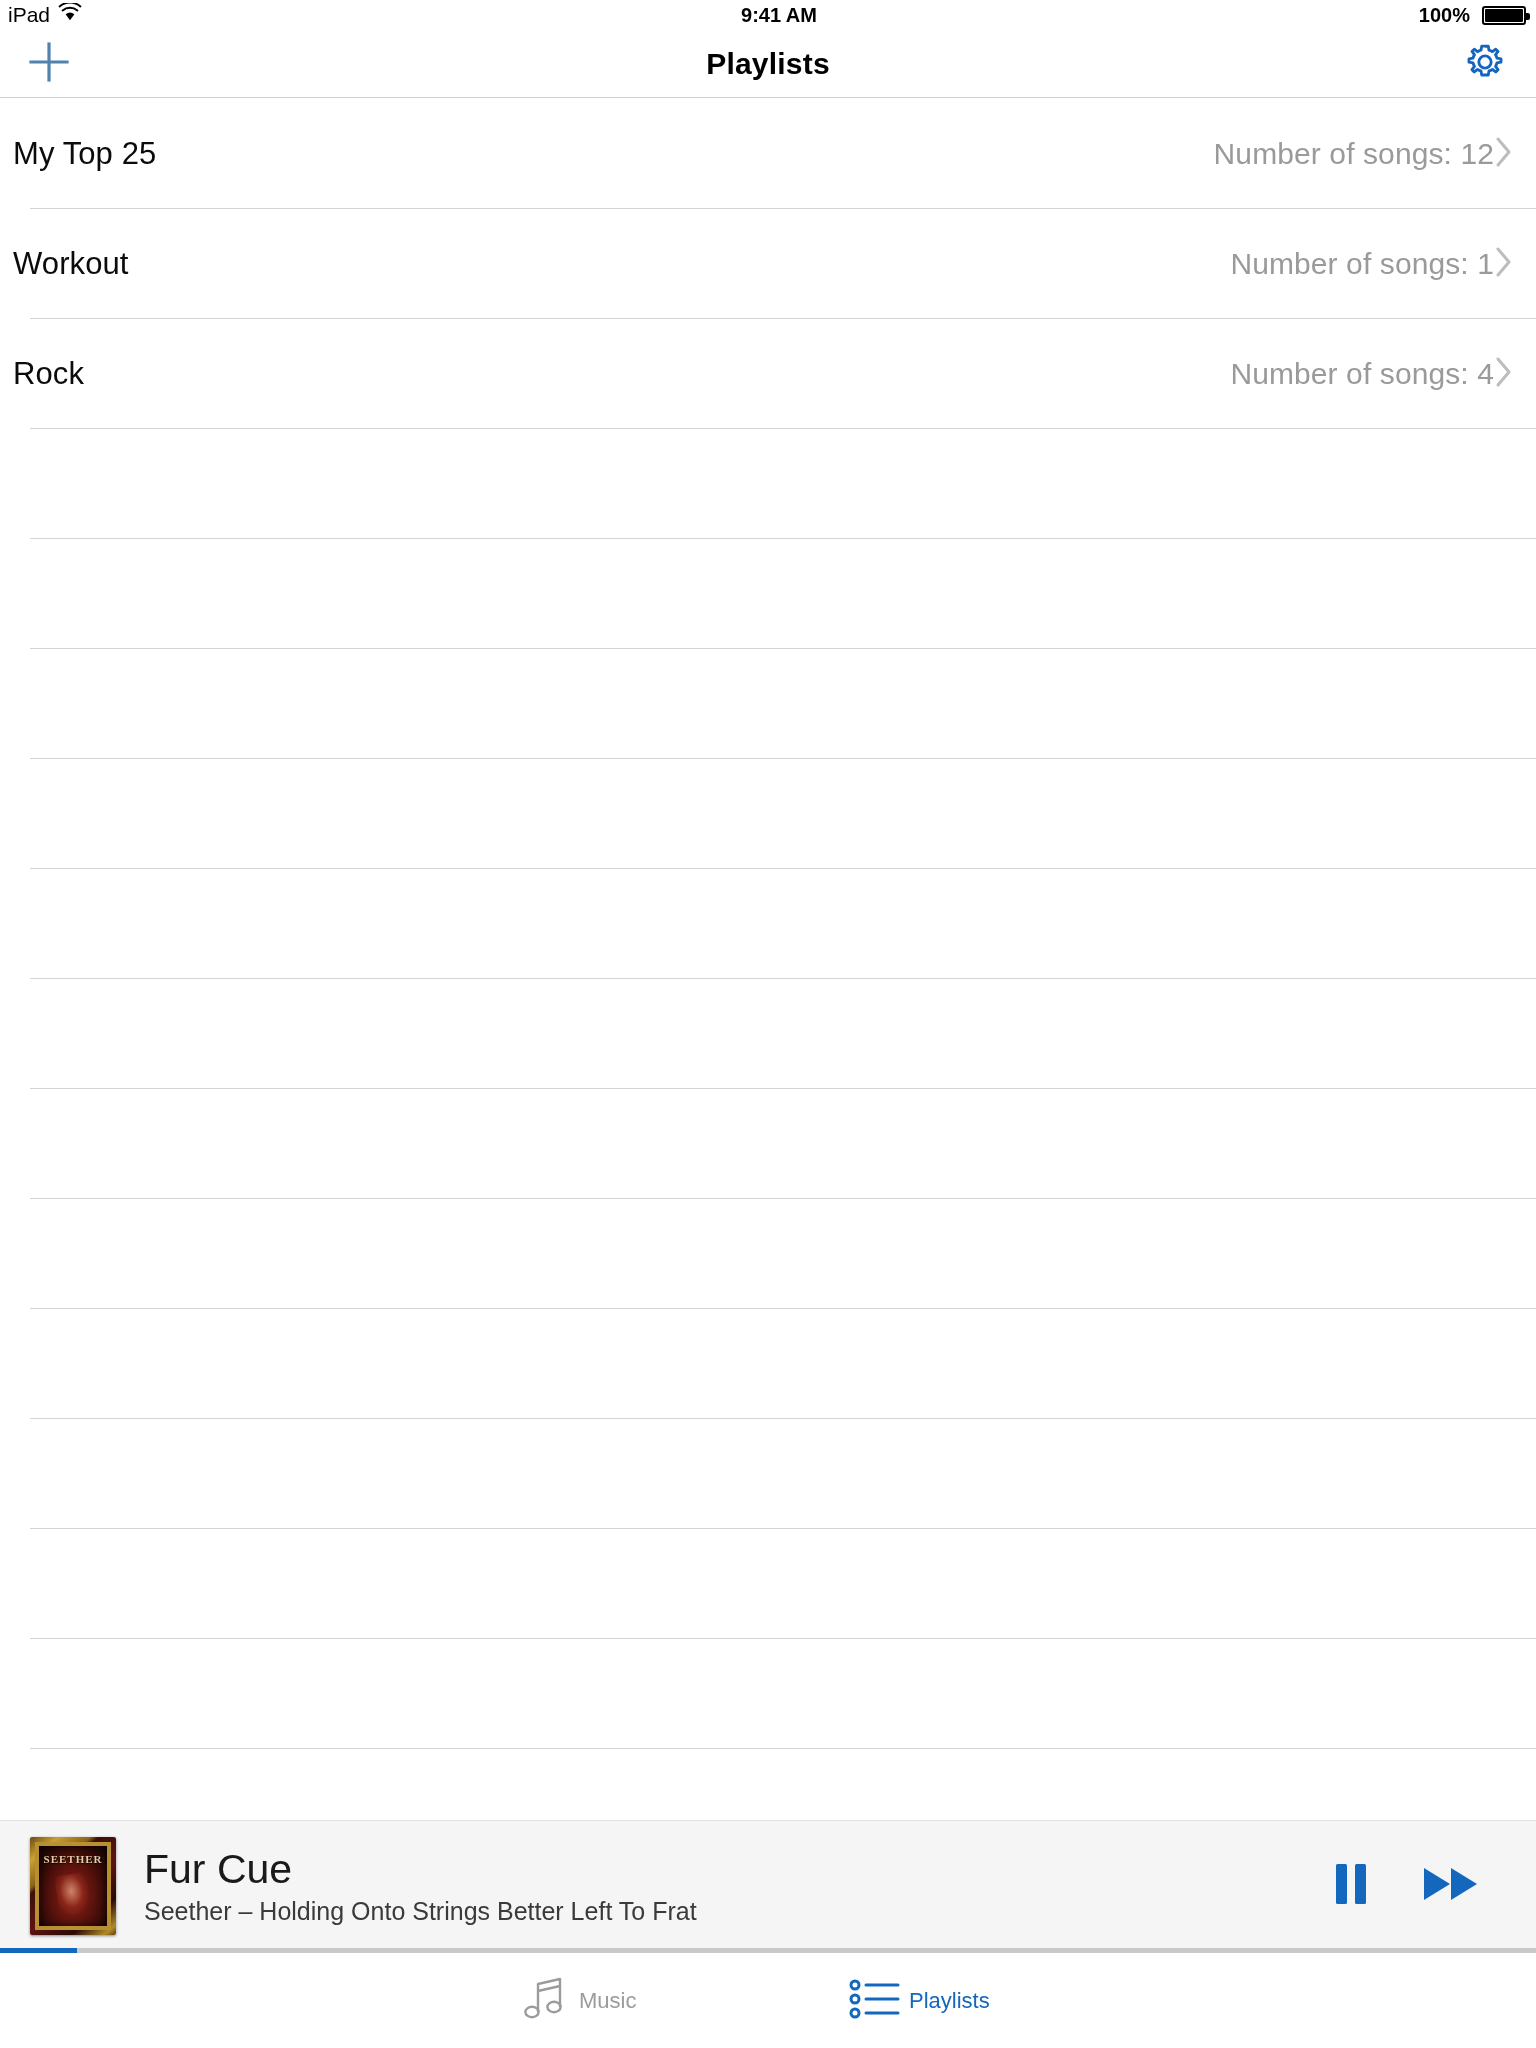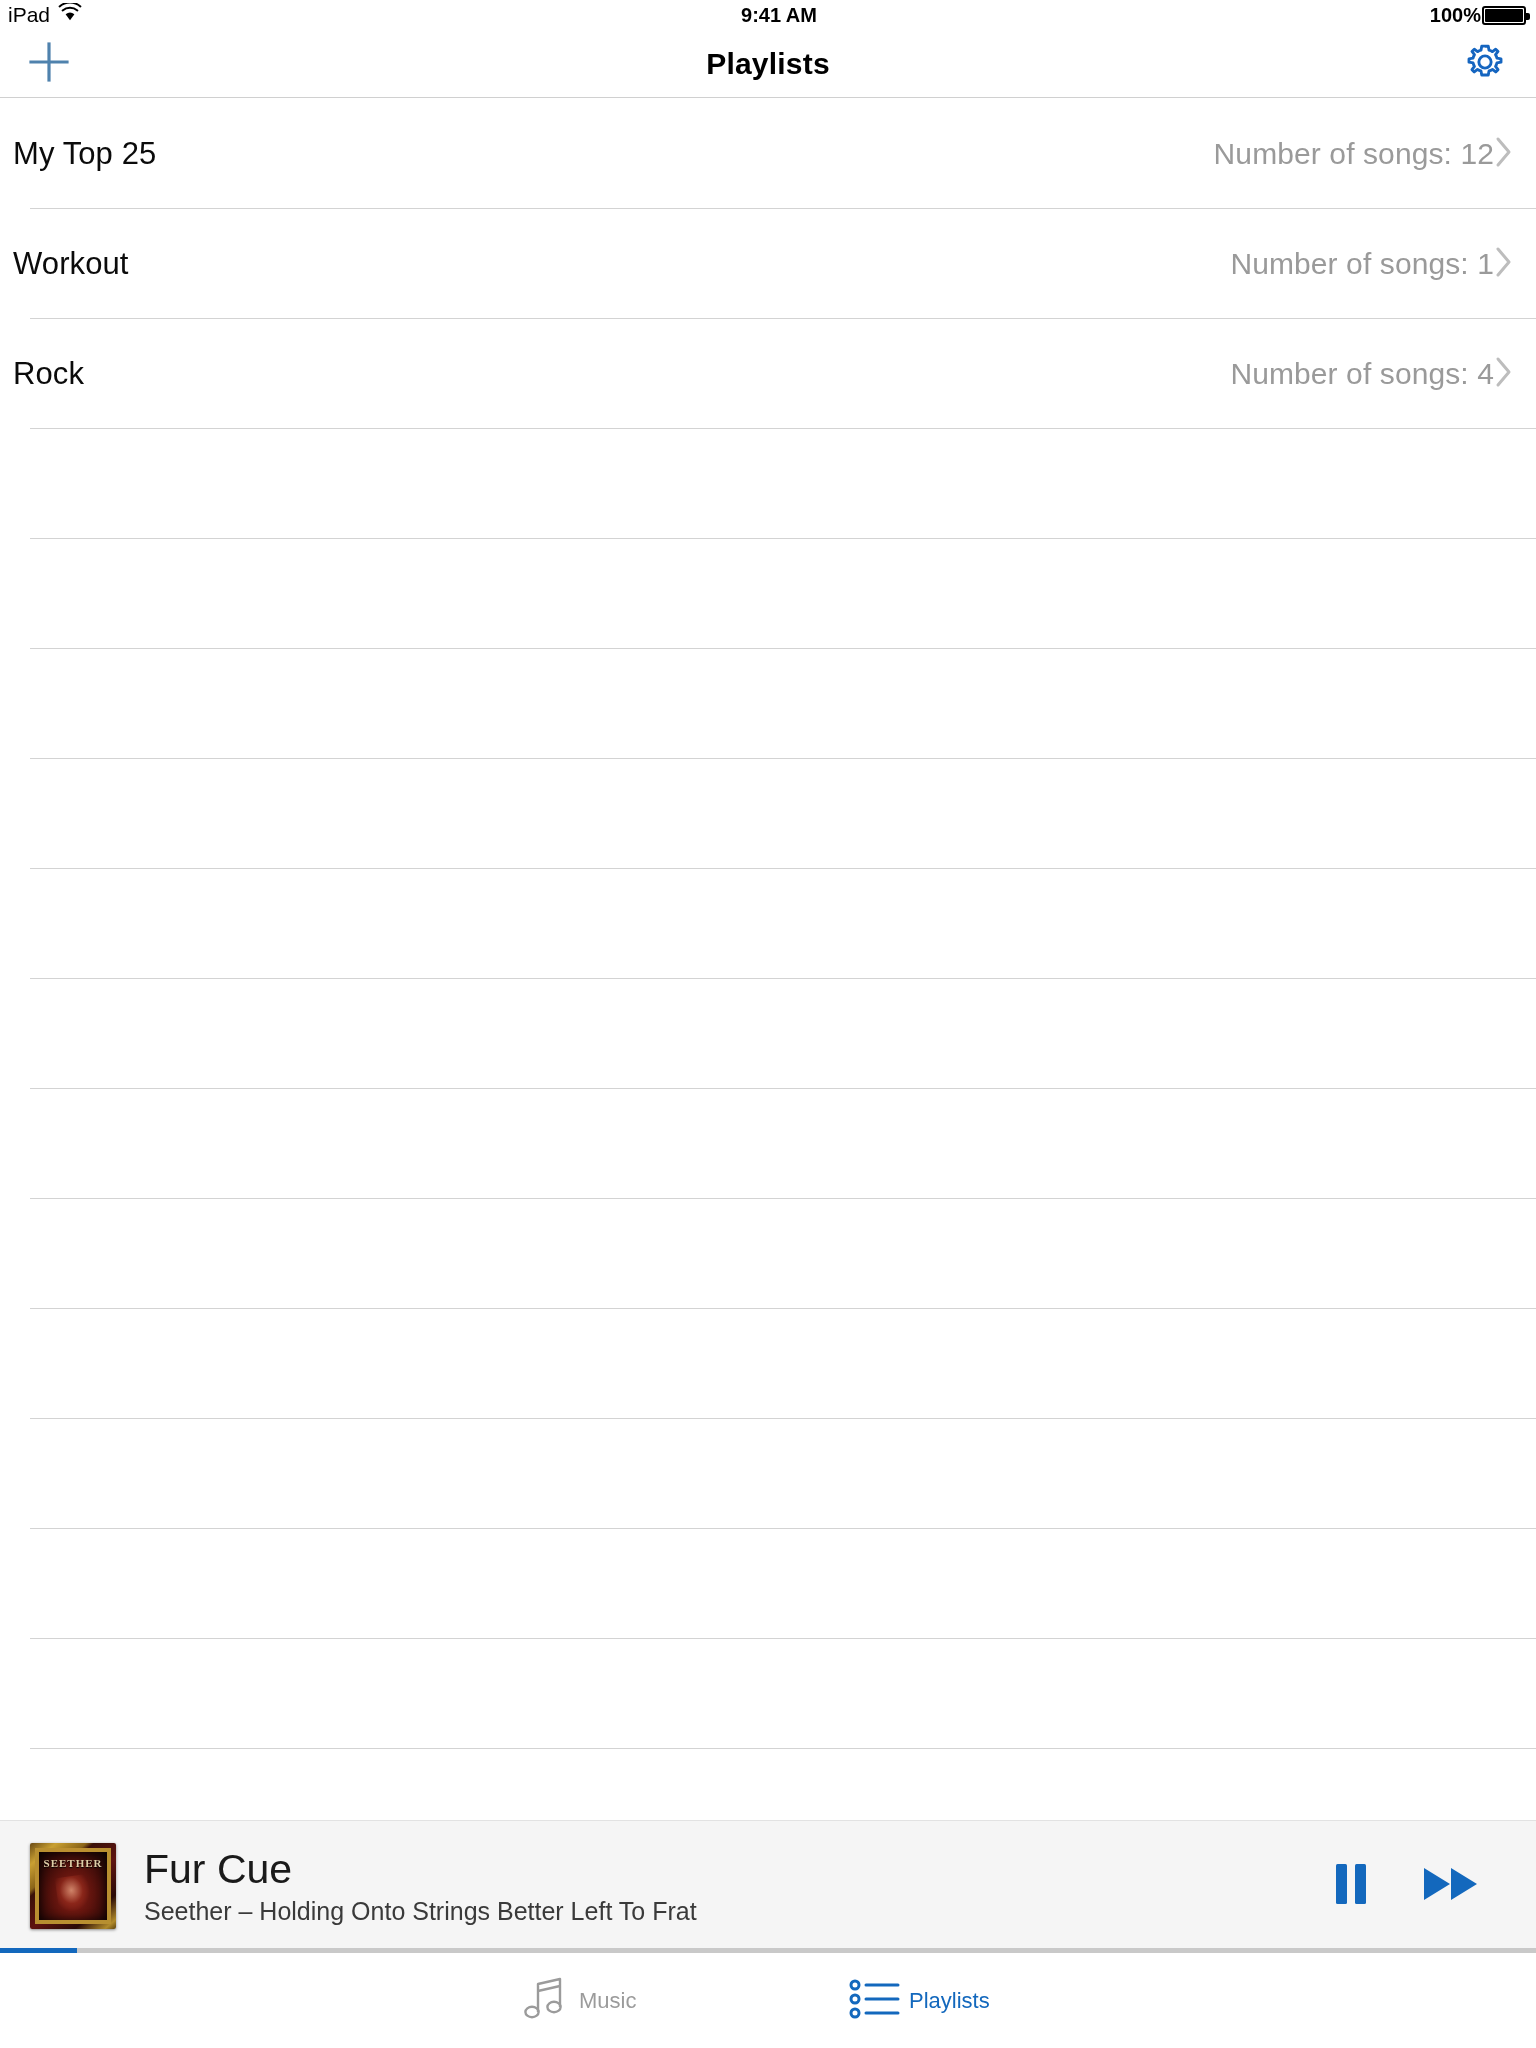--- a/index.html
+++ b/index.html
@@ -12,21 +12,21 @@
   }
   .screen { position:relative; width:1536px; height:2048px; background:#fff; }
 
   
   .statusbar {
     position:absolute; top:0; left:0; width:1536px; height:30px;
     display:flex; align-items:center; font-size:21px; color:#000;
   }
   .sb-left { position:absolute; left:8px; display:flex; align-items:center; gap:8px; }
   .sb-center { position:absolute; left:11px; width:1536px; text-align:center; font-weight:bold; font-size:20px; }
-  .sb-right { position:absolute; right:10px; display:flex; align-items:center; gap:1px; font-weight:bold; font-size:20px;}
+  .sb-right { position:absolute; right:10px; display:flex; align-items:center; gap:12px; font-weight:bold; font-size:20px;}
   .sb-device { font-size:21px; }
   .battery-shell {
     width:44px; height:19px; border:2px solid #000; border-radius:3px;
     position:relative; display:inline-block;
   }
   .battery-shell::after {
     content:""; position:absolute; right:-6px; top:5px; width:4px; height:7px;
     background:#000; border-radius:0 2px 2px 0;
   }
   .battery-fill { position:absolute; left:1px; top:1px; bottom:1px; width:38px; background:#000; border-radius:1px;}
@@ -73,21 +73,21 @@
   .chev { display:block; }
   .row-empty { height:110px; position:relative; width:1536px; }
 
   
   .nowplaying {
     position:absolute; left:0; top:1820px; width:1536px; height:130px;
     background:#f5f5f5; border-top:1px solid #e2e2e2;
     display:flex; align-items:center;
   }
   .album-art {
-    margin-left:30px; width:86px; height:86px; flex:0 0 86px;
+    margin-left:30px; width:86px; height:98px; flex:0 0 86px;
     position:relative; overflow:hidden; border-radius:2px;
     background:linear-gradient(140deg,#6a4a14 0%,#c9a032 14%,#8a6418 30%,#3a1008 34%,#5e1410 55%,#2a0a06 78%,#b08a2a 94%,#5d4210 100%);
     box-shadow:0 1px 3px rgba(0,0,0,.45);
   }
   .album-art .frame {
     position:absolute; inset:5px;
     border:4px solid rgba(196,155,52,.92);
     box-shadow:inset 0 0 10px rgba(0,0,0,.75);
     background:radial-gradient(ellipse at 50% 62%, #8e2017 0%, #5d130d 42%, #2a0806 78%, #150403 100%);
   }

